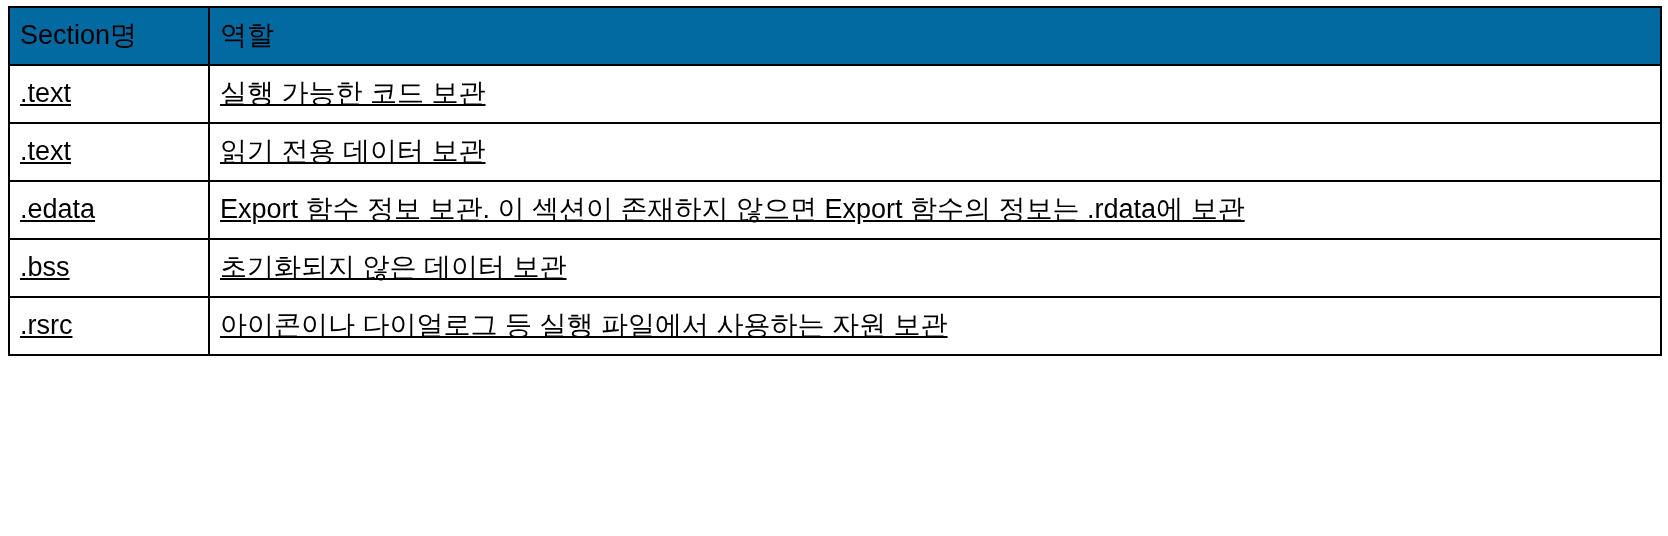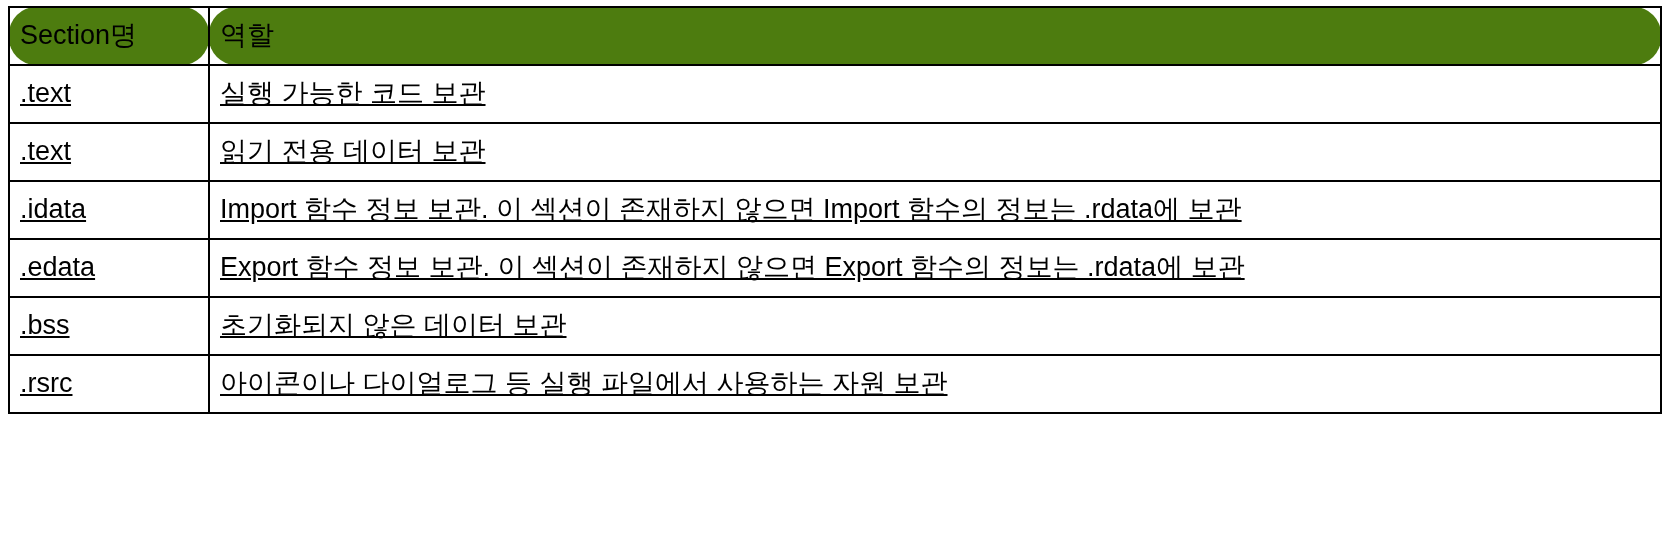--- a/index.html
+++ b/index.html
@@ -33,23 +33,22 @@
     padding: 4px 10px 6px 10px;
     font-size: 27px;
     line-height: 1.2;
     text-align: left;
     vertical-align: middle;
     font-weight: normal;
     white-space: nowrap;
     overflow: hidden;
   }
   table.section-table thead th {
-    background: #4d7c0f;
+    background: #0369a1;
     height: 46px;
-    border-radius: 27px;
   }
   table.section-table tbody td {
     background: #ffffff;
     height: 46px;
     text-decoration: underline;
   }
 </style>
 </head>
 <body>
 
@@ -68,24 +67,20 @@
     <tbody>
       <tr>
         <td>.text</td>
         <td>실행 가능한 코드 보관</td>
       </tr>
       <tr>
         <td>.text</td>
         <td>읽기 전용 데이터 보관</td>
       </tr>
       <tr>
-        <td>.idata</td>
-        <td>Import 함수 정보 보관. 이 섹션이 존재하지 않으면 Import 함수의 정보는 .rdata에 보관</td>
-      </tr>
-      <tr>
         <td>.edata</td>
         <td>Export 함수 정보 보관. 이 섹션이 존재하지 않으면 Export 함수의 정보는 .rdata에 보관</td>
       </tr>
       <tr>
         <td>.bss</td>
         <td>초기화되지 않은 데이터 보관</td>
       </tr>
       <tr>
         <td>.rsrc</td>
         <td>아이콘이나 다이얼로그 등 실행 파일에서 사용하는 자원 보관</td>

